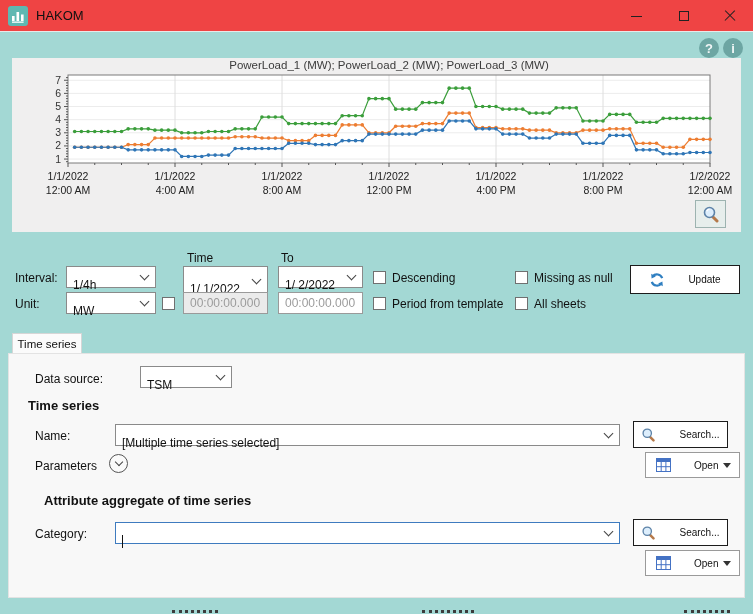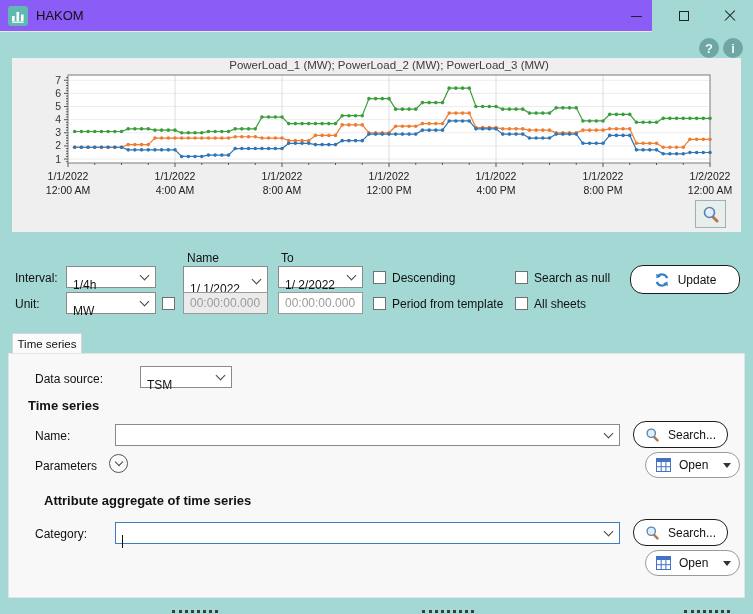--- a/index.html
+++ b/index.html
@@ -1,21 +1,21 @@
 <!DOCTYPE html>
 <html><head>
 <meta charset="utf-8">
 <style>
   * { margin:0; padding:0; box-sizing:border-box; }
   html,body { width:753px; height:614px; overflow:hidden; }
   body { font-family:"Liberation Sans", sans-serif; background:#a3d8d4; position:relative; }
   .abs { position:absolute; }
 
   
-  .titlebar { left:0; top:0; width:652px; height:32px; background:#8b5cf6; border-bottom:1px solid #e9e9e9; }
+  .titlebar { left:0; top:0; width:753px; height:32px; background:#ef4444; border-bottom:1px solid #e9e9e9; }
   .app-icon { left:8px; top:6px; width:20px; height:20px; }
   .title-text { left:36px; top:8px; font-size:13px; color:#111; }
   .win-btn { top:0; width:46px; height:32px; display:flex; align-items:center; justify-content:center; cursor:default; }
   .min-glyph { width:11px; height:0; border-top:1.4px solid #222; }
   .max-glyph { width:10px; height:10px; border:1.2px solid #222; background:transparent; }
   .close-glyph { width:12px; height:12px; position:relative; }
   .close-glyph span { position:absolute; left:-1px; top:5px; width:14px; height:1.4px; background:#222; }
   .close-glyph span:nth-child(1){ transform:rotate(45deg); }
   .close-glyph span:nth-child(2){ transform:rotate(-45deg); }
 
@@ -40,21 +40,21 @@
   .textfield.disabled { background:#ebebeb; }
   .caret { width:1px; height:13px; background:#111; }
 
   .label { position:absolute; font-size:12px; color:#111; white-space:nowrap; }
   .heading { position:absolute; font-size:13px; font-weight:bold; color:#111; white-space:nowrap; }
 
   .cb { position:absolute; width:13px; height:13px; background:#fff; border:1px solid #707070; }
 
   
   .btn { position:absolute; background:#fff; display:flex; align-items:center; justify-content:center;
-         gap:8px; font-size:12px; color:#111;border-radius:13px; }
+         gap:23px; font-size:10px; color:#111; }
   .btn.dark { border:1px solid #1c1c1c; }
   .btn.light { border:1px solid #9a9a9a;margin-left:12px; }
   .split-arrow { position:absolute; right:8px; top:50%; margin-top:-2px; width:0; height:0;
                  border-left:4px solid transparent; border-right:4px solid transparent; border-top:5px solid #333; }
 
   
   .tab { left:12px; top:333px; width:70px; height:21px; background:#fbfbfb; border:1px solid #d6d6d6;
          border-bottom:none; display:flex; align-items:center; justify-content:center;
          font-size:11.5px; color:#111; }
   .tab-panel { left:8px; top:353px; width:737px; height:245px; background:#f8f8f8; border:1px solid #e3e3e3; }
@@ -489,40 +489,40 @@
     </svg>
   <div class="abs chart-zoom-btn">
     <svg width="18" height="18" viewBox="0 0 18 18">
       <line x1="10" y1="11" x2="15" y2="16" stroke="#b5794a" stroke-width="3" stroke-linecap="round"></line>
       <circle cx="7.5" cy="7.5" r="5" fill="#ddeefc" stroke="#5d83a8" stroke-width="1.6"></circle>
       <path d="M4.8 6.2 A3.5 3.5 0 0 1 7.4 4.2" stroke="#fff" stroke-width="1.2" fill="none"></path>
     </svg>
   </div>
 </div>
 
-<div class="label" style="left:187px; top:251px;">Name</div>
+<div class="label" style="left:187px; top:251px;">Time</div>
 <div class="label" style="left:281px; top:251px;">To</div>
 
 <div class="label" style="left:15px; top:271px;">Interval:</div>
 <div class="combo" style="left:66px; top:266px; width:90px; height:22px;">
   <span>1/4h</span>
     <span class="chev"></span>
 </div>
 <div class="combo" style="left:183px; top:266px; width:85px; height:30px;">
   <span>1/ 1/2022</span>
     <span class="chev"></span>
 </div>
 <div class="combo" style="left:278px; top:266px; width:85px; height:22px;">
   <span>1/ 2/2022</span>
     <span class="chev"></span>
 </div>
 <div class="cb" style="left:373px; top:271px;"></div>
 <div class="label" style="left:392px; top:271px;">Descending</div>
 <div class="cb" style="left:515px; top:271px;"></div>
-<div class="label" style="left:534px; top:271px;">Search as null</div>
+<div class="label" style="left:534px; top:271px;">Missing as null</div>
 
 <div class="btn dark" style="left:630px; top:265px; width:110px; height:29px;">
   <svg width="16" height="16" viewBox="0 0 16 16">
     <path d="M13.2 6.2 A5.6 5.6 0 0 0 3.6 4.4" stroke="#2f7fc1" stroke-width="2.2" fill="none"></path>
     <polygon points="2.2,1.8 2.6,6.4 6.8,4.6" fill="#2f7fc1"></polygon>
     <path d="M2.8 9.8 A5.6 5.6 0 0 0 12.4 11.6" stroke="#2f7fc1" stroke-width="2.2" fill="none"></path>
     <polygon points="13.8,14.2 13.4,9.6 9.2,11.4" fill="#2f7fc1"></polygon>
   </svg>
   <span>Update</span>
 </div>
@@ -552,20 +552,21 @@
 <div class="label" style="left:35px; top:372px;">Data source:</div>
 <div class="combo" style="left:140px; top:366px; width:92px; height:22px;">
   <span>TSM</span>
     <span class="chev"></span>
 </div>
 
 <div class="heading" style="left:28px; top:398px;">Time series</div>
 
 <div class="label" style="left:35px; top:429px;">Name:</div>
 <div class="combo" style="left:115px; top:424px; width:505px; height:22px;">
+  <span>[Multiple time series selected]</span>
     <span class="chev"></span>
 </div>
 <div class="btn dark" style="left:633px; top:421px; width:95px; height:27px;">
   <svg width="15" height="15" viewBox="0 0 18 18">
     <line x1="10" y1="11" x2="15" y2="16" stroke="#b5794a" stroke-width="3" stroke-linecap="round"></line>
     <circle cx="7.5" cy="7.5" r="5" fill="#ddeefc" stroke="#5d83a8" stroke-width="1.6"></circle>
   </svg>
   <span>Search...</span>
 </div>
 

